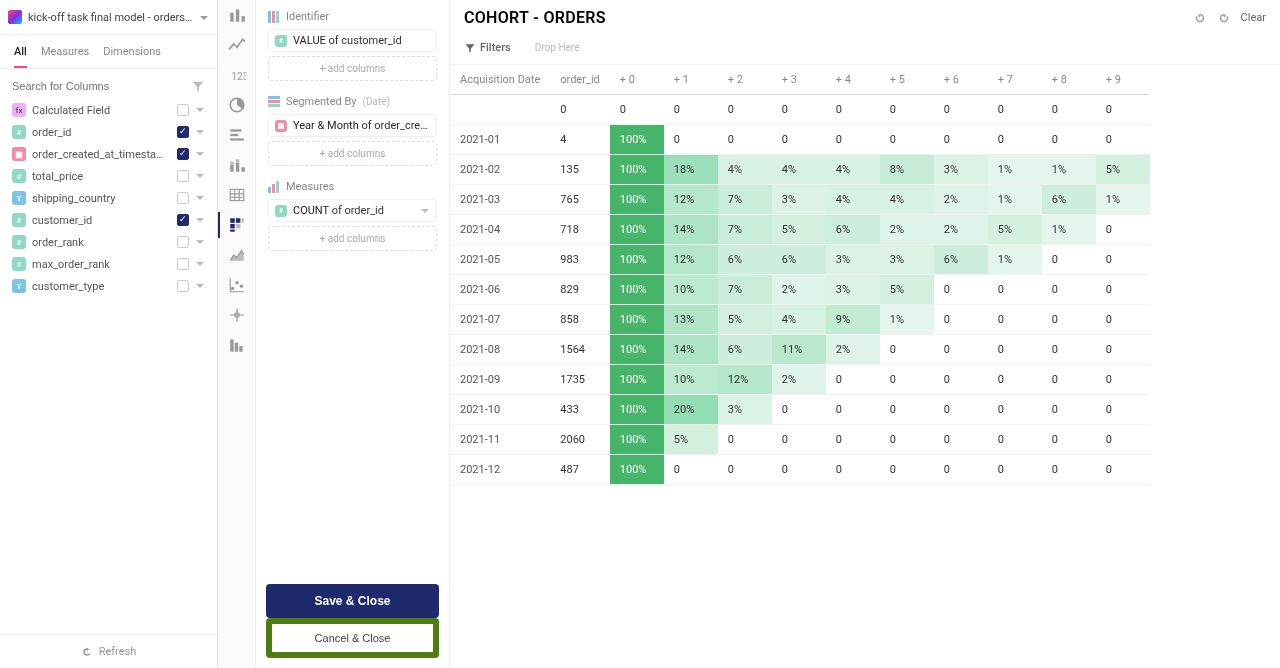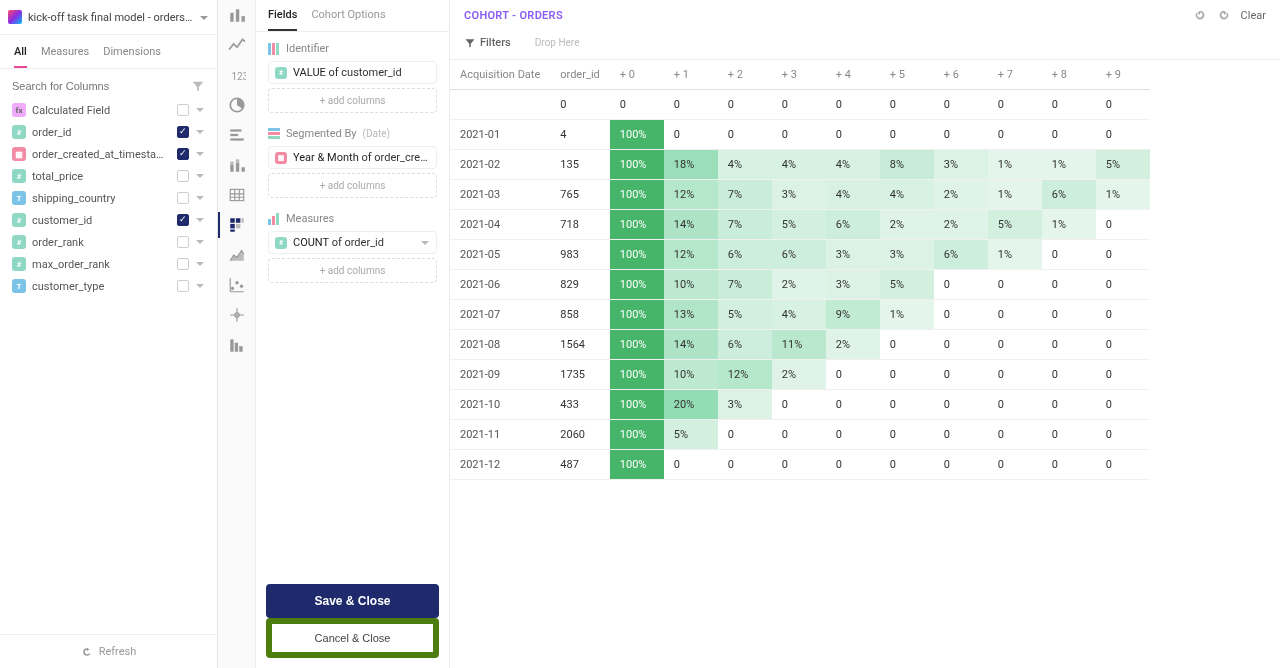--- a/index.html
+++ b/index.html
@@ -59,21 +59,21 @@
 .cp-chip-main b { color: #222; font-weight: 400; }
 .cp-add { width: 100%; text-align: center; font-size: 10px; color: #aaa; padding: 6px 0; border: 1px dashed #ddd; border-radius: 4px; cursor: pointer; }
 
 .cp-footer { margin-top: auto; padding: 10px; display: flex; flex-direction: column; }
 .btn-primary { background: #1e2a6b; color: #fff; border: none; border-radius: 4px; padding: 10px; font-size: 12px; font-weight: 600; cursor: pointer; }
 .btn-ghost { background: #fff; color: #444; border: 6px solid #4d7c0f; border-radius: 4px; padding: 8px; font-size: 11px; cursor: pointer; }
 
 
 .main { flex: 1; display: flex; flex-direction: column; overflow: hidden; }
 .main-header { display: flex; align-items: center; padding: 8px 14px; gap: 10px; }
-.main-title { font-size: 11px; font-weight: 600; color: #8b5cf6; letter-spacing: 0.3px; flex: 1; }
+.main-title { font-size: 16px; font-weight: 600; color: #000000; letter-spacing: 0.3px; flex: 1; }
 .hdr-ic { width: 14px; height: 14px; fill: #aaa; cursor: pointer; }
 .clear-btn { font-size: 11px; color: #666; cursor: pointer; }
 
 .filter-bar { display: flex; align-items: center; padding: 6px 14px 10px; gap: 24px; font-size: 11px; color: #666; border-bottom: 1px solid #eee; }
 .filter-lbl { display: flex; align-items: center; gap: 4px; font-weight: 500; }
 .drop-here { color: #bbb; font-size: 10px; }
 
 .cohort-wrap { overflow: auto; flex: 1; }
 .cohort { border-collapse: collapse; font-size: 11px; }
 .cohort th, .cohort td { padding: 8px 10px; text-align: left; white-space: nowrap; border-bottom: 1px solid #f0f0f0; min-width: 54px; }
@@ -271,24 +271,20 @@
     <div class="rail-ic">
         <svg viewBox="0 0 16 16">
           <rect x="2" y="3" width="3" height="11"></rect>
           <rect x="6" y="6" width="3" height="8"></rect>
           <rect x="10" y="9" width="3" height="5"></rect>
         </svg>
       </div>
   </div>
 
   <div class="config-panel">
-    <div class="cp-tabs">
-      <div class="cp-tab active">Fields</div>
-      <div class="cp-tab">Cohort Options</div>
-    </div>
 
     <div class="cp-section">
       <div class="cp-sec-head">
         <svg class="cp-sec-ic" viewBox="0 0 12 12">
             <rect class="a" x="0" y="0" width="3" height="12"></rect>
             <rect class="b" x="4" y="0" width="3" height="12"></rect>
             <rect class="c" x="8" y="0" width="3" height="12"></rect>
           </svg>
         <span>Identifier</span>
       </div>

